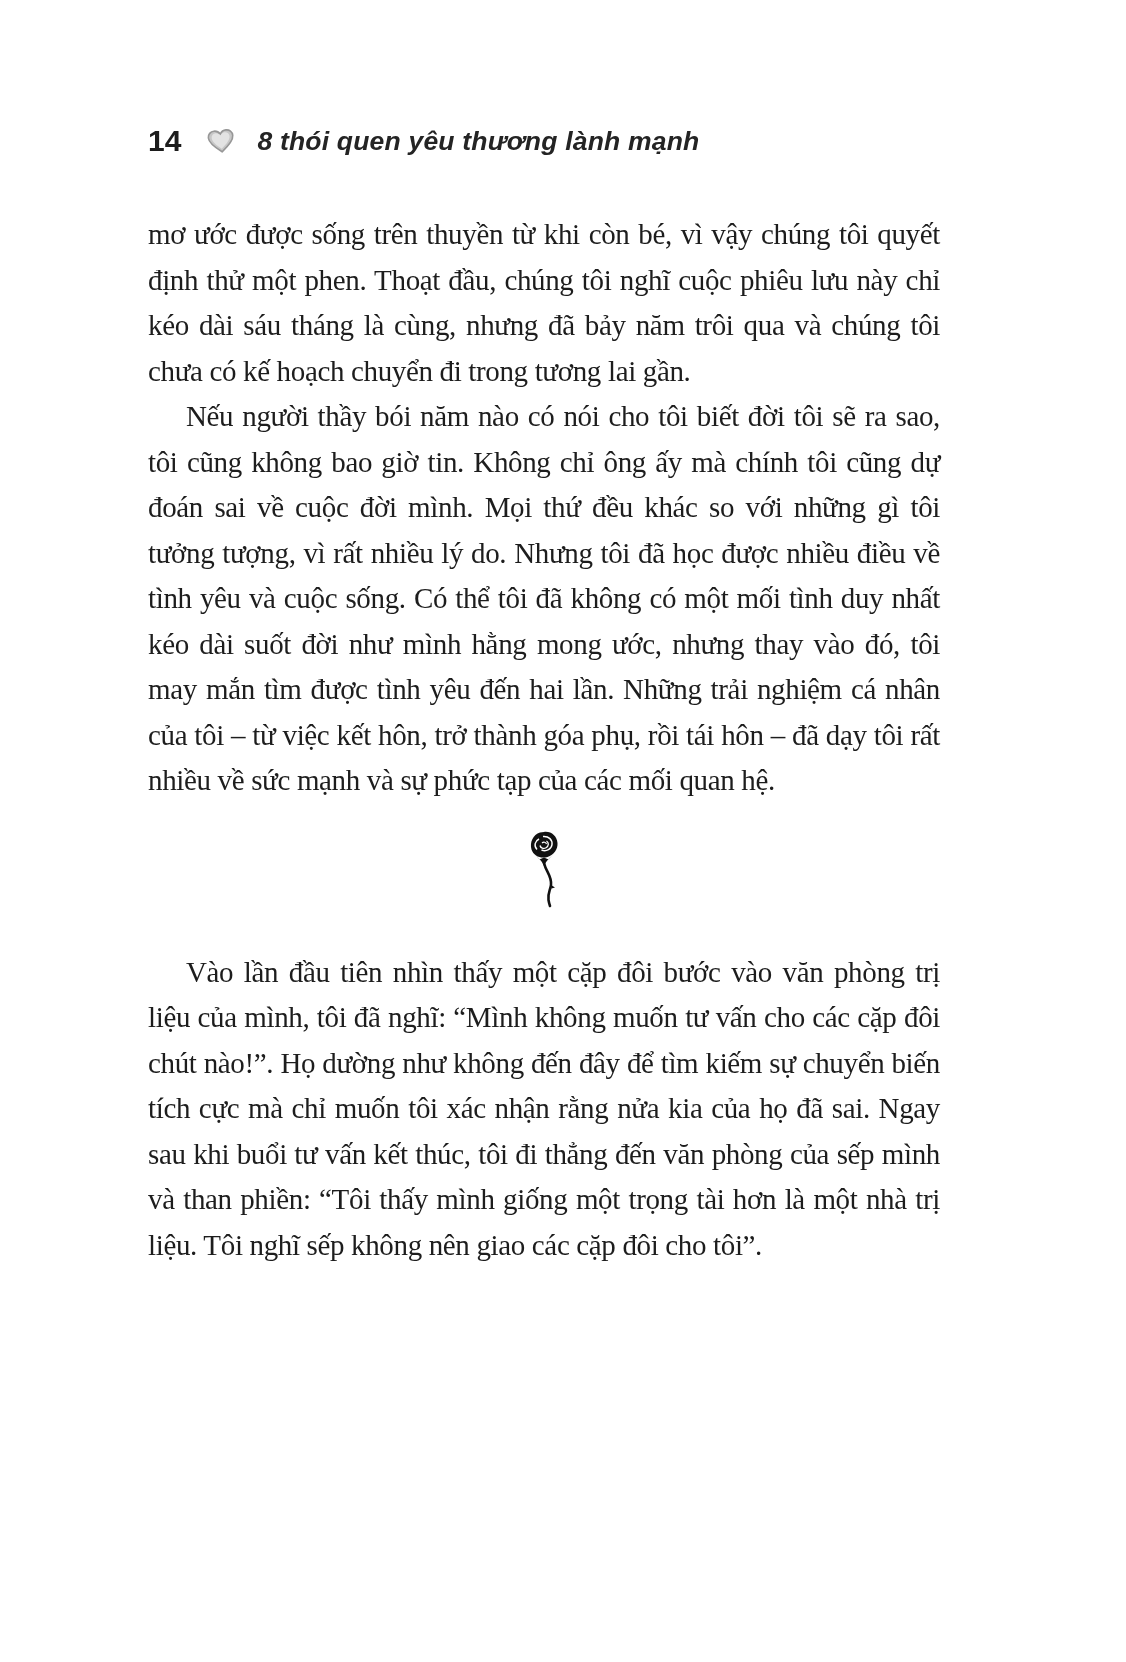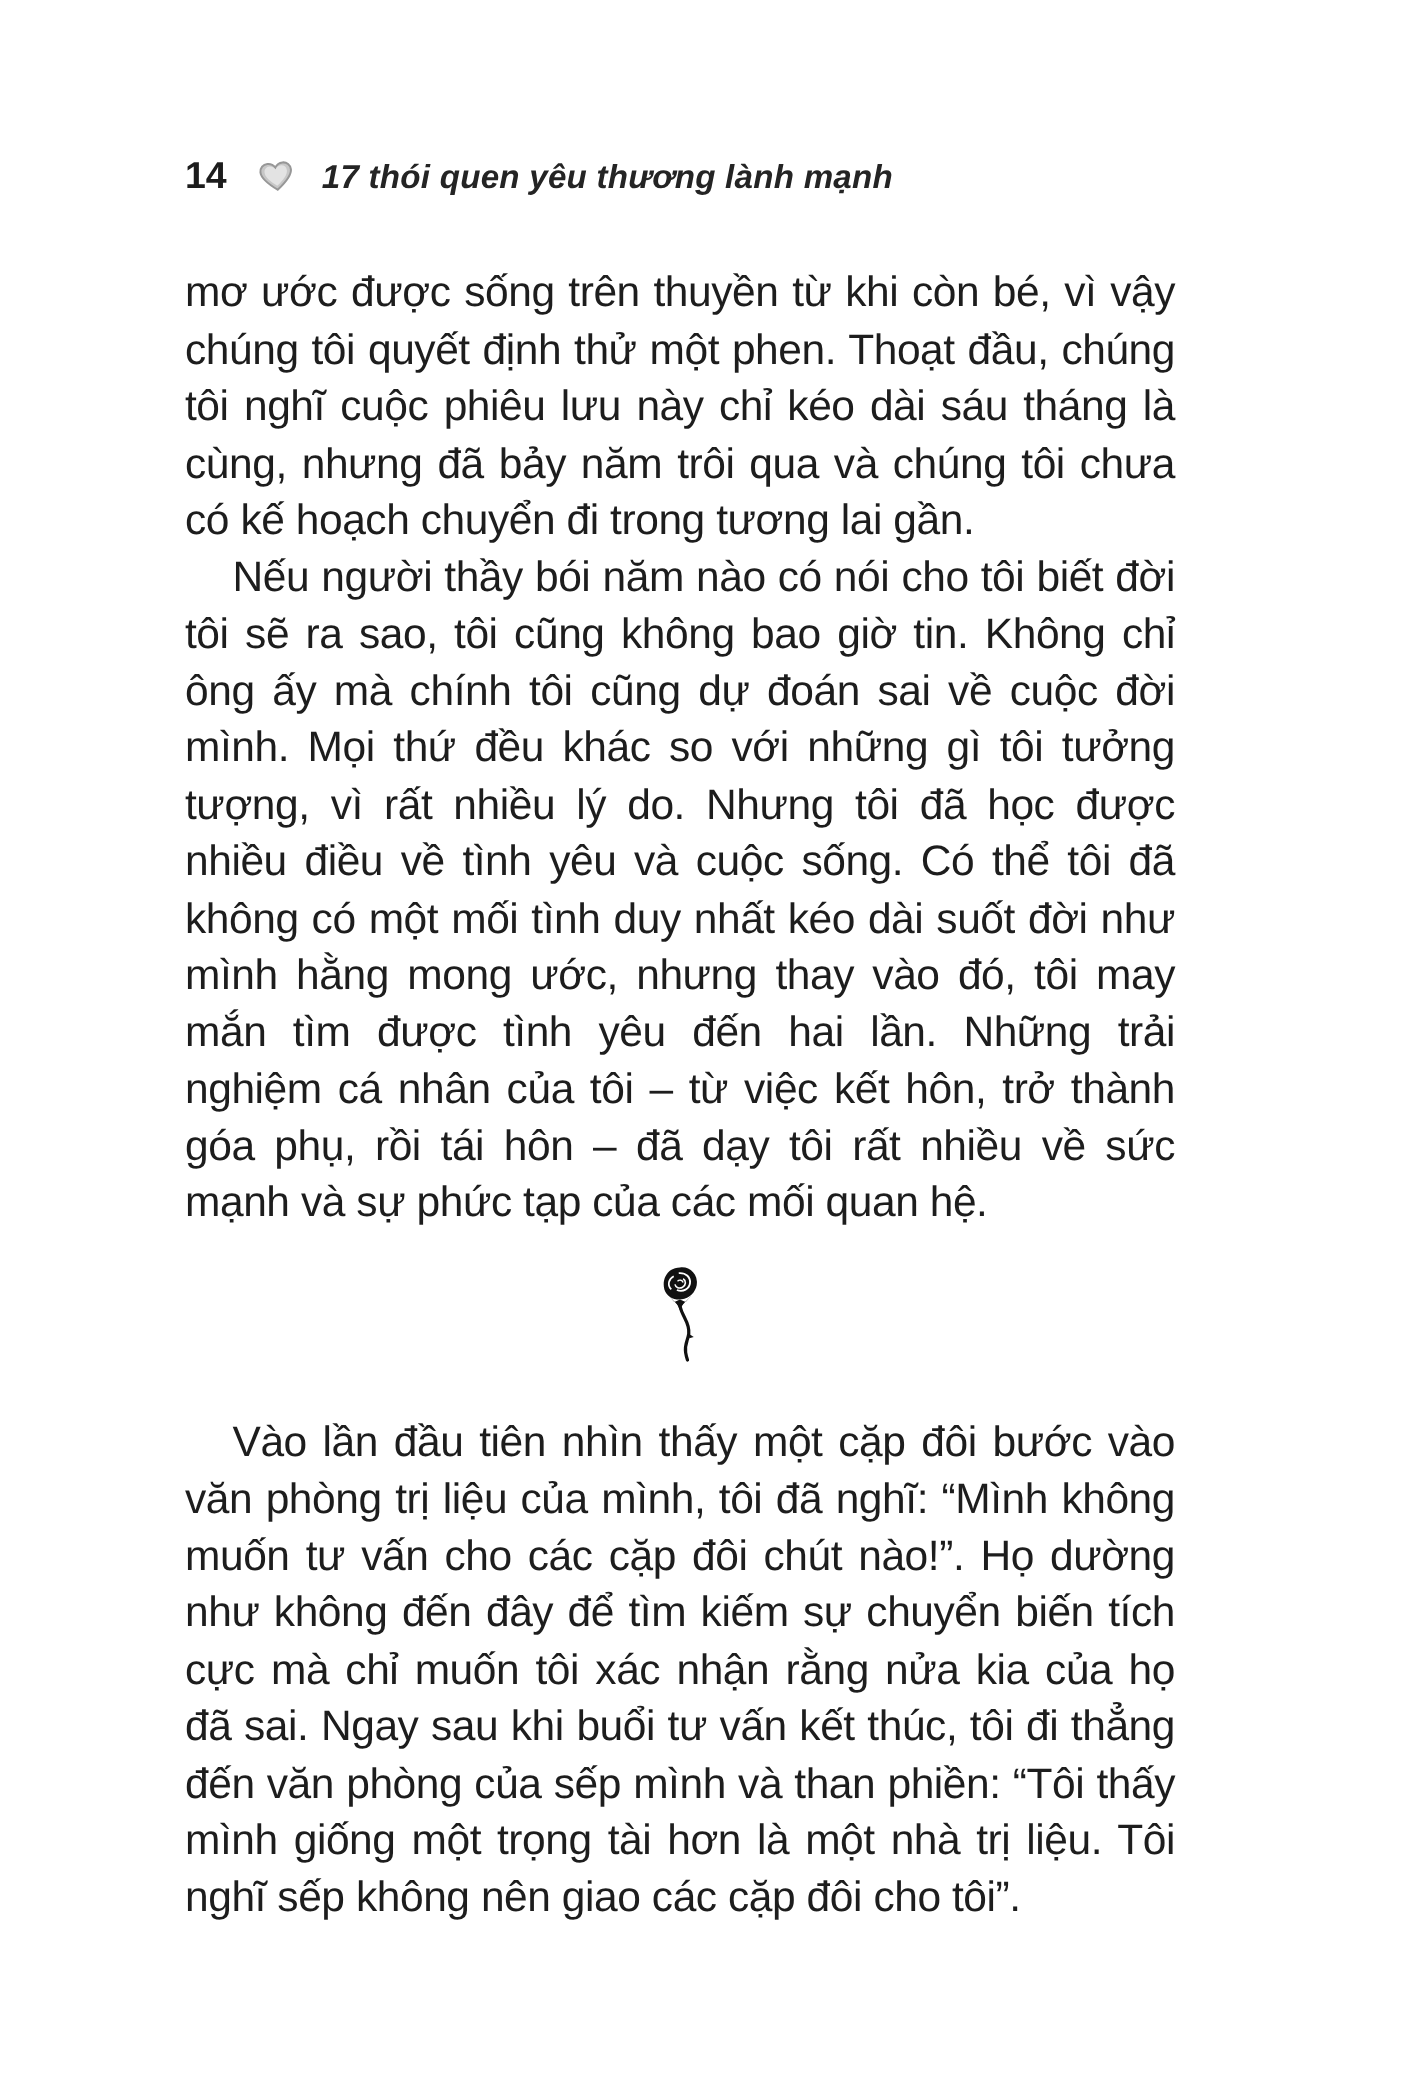--- a/index.html
+++ b/index.html
@@ -43,22 +43,22 @@
   .running-title {
     font-family: "Liberation Sans", "DejaVu Sans", sans-serif;
     font-style: italic;
     font-weight: 700;
     font-size: 26.5px;
     color: #242424;
     letter-spacing: 0.2px;
   }
   
   .page-body {
-    font-family: Liberation Sans, sans-serif;
-    font-size: 34px;
+    font-family: Liberation Serif, serif;
+    font-size: 29px;
     line-height: 45.5px;
     letter-spacing: -0.35px;
     text-align: justify;
   }
   .page-body p {
     margin: 0;
   }
   .page-body p.indented {
     text-indent: 38px;
   }
@@ -77,21 +77,21 @@
 <div class="page">
 
   <header class="page-header">
     <span class="page-number">14</span>
     <span class="heart-wrap">
       <svg width="28" height="26" viewBox="0 0 24 22" aria-hidden="true" style="transform: rotate(-6deg);">
         <path d="M12 20.3 C 5.3 15.2 1.5 11.4 1.5 7.3 C 1.5 4.2 3.9 2 6.8 2 C 8.9 2 10.9 3.2 12 5 C 13.1 3.2 15.1 2 17.2 2 C 20.1 2 22.5 4.2 22.5 7.3 C 22.5 11.4 18.7 15.2 12 20.3 Z" fill="#c7c7c7" stroke="#979797" stroke-width="1.4"></path>
         <path d="M12 17.6 C 7.3 13.9 4.3 10.8 4.3 7.6 C 4.3 5.4 6 3.9 8 3.9 C 9.6 3.9 11.2 4.9 12 6.3 C 12.8 4.9 14.4 3.9 16 3.9 C 18 3.9 19.7 5.4 19.7 7.6 C 19.7 10.8 16.7 13.9 12 17.6 Z" fill="#e3e3e3"></path>
       </svg>
     </span>
-    <span class="running-title">17 thói quen yêu thương lành mạnh</span>
+    <span class="running-title">8 thói quen yêu thương lành mạnh</span>
   </header>
 
   <main class="page-body">
 
     <p>mơ ước được sống trên thuyền từ khi còn bé, vì vậy chúng tôi quyết định thử một phen. Thoạt đầu, chúng tôi nghĩ cuộc phiêu lưu này chỉ kéo dài sáu tháng là cùng, nhưng đã bảy năm trôi qua và chúng tôi chưa có kế hoạch chuyển đi trong tương lai gần.</p>
 
     <p class="indented">Nếu người thầy bói năm nào có nói cho tôi biết đời tôi sẽ ra sao, tôi cũng không bao giờ tin. Không chỉ ông ấy mà chính tôi cũng dự đoán sai về cuộc đời mình. Mọi thứ đều khác so với những gì tôi tưởng tượng, vì rất nhiều lý do. Nhưng tôi đã học được nhiều điều về tình yêu và cuộc sống. Có thể tôi đã không có một mối tình duy nhất kéo dài suốt đời như mình hằng mong ước, nhưng thay vào đó, tôi may mắn tìm được tình yêu đến hai lần. Những trải nghiệm cá nhân của tôi – từ việc kết hôn, trở thành góa phụ, rồi tái hôn – đã dạy tôi rất nhiều về sức mạnh và sự phức tạp của các mối quan hệ.</p>
 
     <div class="ornament">
       <svg width="46" height="78" viewBox="0 0 46 78" aria-hidden="true">

